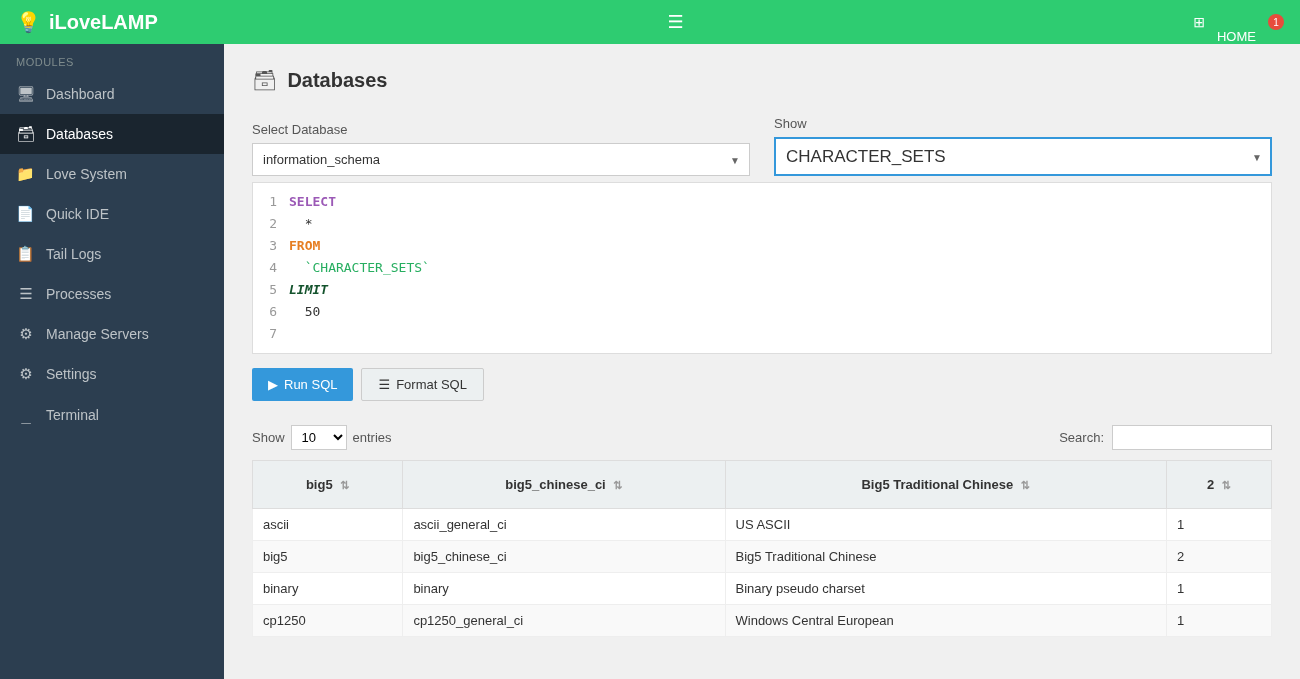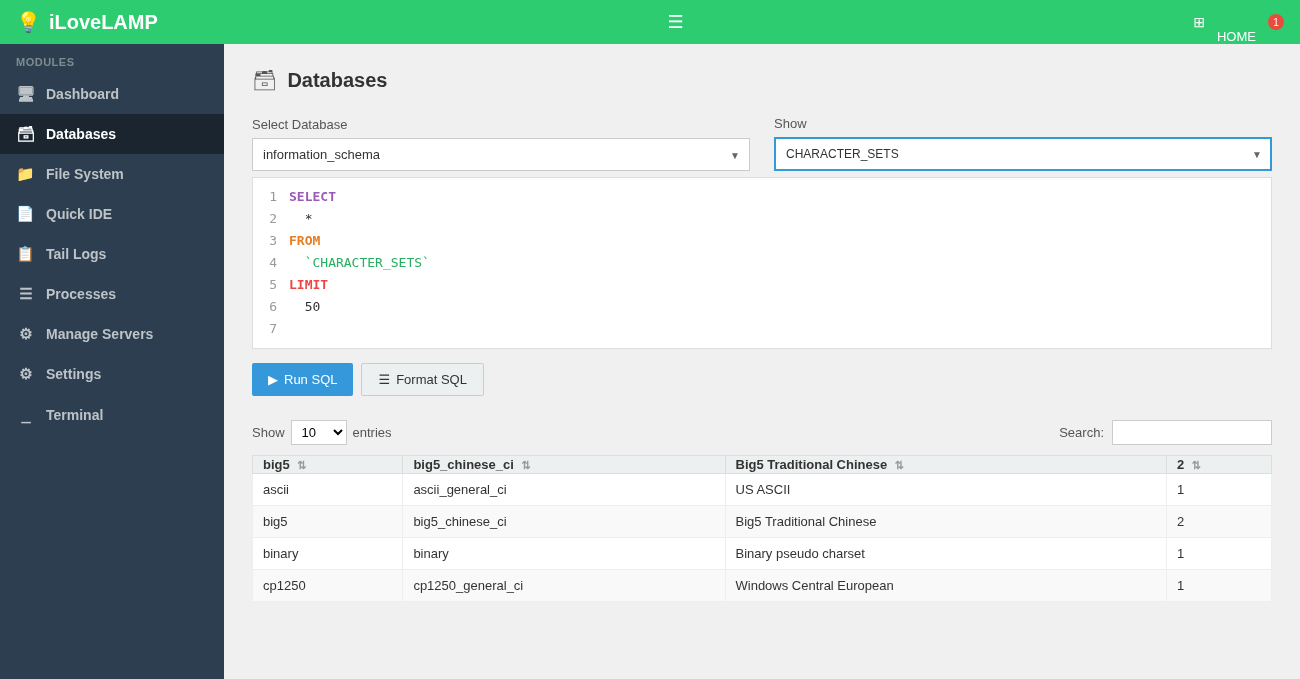--- a/index.html
+++ b/index.html
@@ -31,21 +31,20 @@
 
     
     .sidebar {
       width: 224px;
       background: #2c3e50;
       color: #ccc;
       display: flex;
       flex-direction: column;
       flex-shrink: 0;
       overflow-y: auto;
-      font-weight: bold;
     }
     .sidebar-modules-label {
       padding: 12px 16px 6px;
       font-size: 11px;
       color: #7f8c8d;
       text-transform: uppercase;
       letter-spacing: 0.5px;
     }
     .sidebar-item {
       display: flex;
@@ -129,21 +128,21 @@
       color: #999;
       width: 36px;
       text-align: right;
       padding-right: 12px;
       user-select: none;
       flex-shrink: 0;
     }
     .sql-line-code { color: #333; }
     .kw-select { color: #9b59b6; font-weight: bold; }
     .kw-from { color: #e67e22; font-weight: bold; }
-    .kw-limit { color: #ef4444; font-weight: bold; }
+    .kw-limit { color: #14532d; font-weight: bold; font-style: italic; }
     .kw-asterisk { color: #333; }
     .kw-backtick { color: #27ae60; }
 
     
     .btn-row { display: flex; gap: 8px; margin-bottom: 24px; }
     .btn {
       display: flex;
       align-items: center;
       gap: 6px;
       padding: 8px 16px;
@@ -182,22 +181,22 @@
     
     .data-table {
       width: 100%;
       border-collapse: collapse;
       background: white;
       font-size: 13px;
     }
     .data-table th {
       background: #ecf0f1;
       border: 1px solid #ddd;
-      padding: 1px 10px;
-      text-align: left;
+      padding: 16px 10px;
+      text-align: center;
       font-weight: bold;
       color: #333;
       white-space: nowrap;
       margin-left: 44px;
     }
     .data-table th .sort-icon { color: #999; font-size: 11px; margin-left: 4px; }
     .data-table td {
       border: 1px solid #eee;
       padding: 8px 10px;
       color: #333;
@@ -234,21 +233,21 @@
     <div class="sidebar-item">
       <span class="sidebar-icon">🖥</span>
       <span>Dashboard</span>
     </div>
     <div class="sidebar-item active">
       <span class="sidebar-icon">🗃</span>
       <span>Databases</span>
     </div>
     <div class="sidebar-item">
       <span class="sidebar-icon">📁</span>
-      <span>File System</span>
+      <span>Love System</span>
     </div>
     <div class="sidebar-item">
       <span class="sidebar-icon">📄</span>
       <span>Quick IDE</span>
     </div>
     <div class="sidebar-item">
       <span class="sidebar-icon">📋</span>
       <span>Tail Logs</span>
     </div>
     <div class="sidebar-item">
@@ -284,21 +283,21 @@
             <option>information_schema</option>
             <option>mysql</option>
             <option>performance_schema</option>
             <option>sys</option>
           </select>
         </div>
       </div>
       <div class="select-group">
         <label>Show</label>
         <div class="select-wrapper">
-          <select style="width:100%;padding:8px 10px;border:2px solid #3498db;font-size:12px;appearance:none;-webkit-appearance:none;cursor:pointer;color:#333;background:white;">
+          <select style="width:100%;padding:8px 10px;border:2px solid #3498db;font-size:17px;appearance:none;-webkit-appearance:none;cursor:pointer;color:#333;background:white;">
             <option>CHARACTER_SETS</option>
             <option>COLLATIONS</option>
             <option>TABLES</option>
             <option>COLUMNS</option>
           </select>
         </div>
       </div>
     </div>
 
     <div class="sql-editor">

